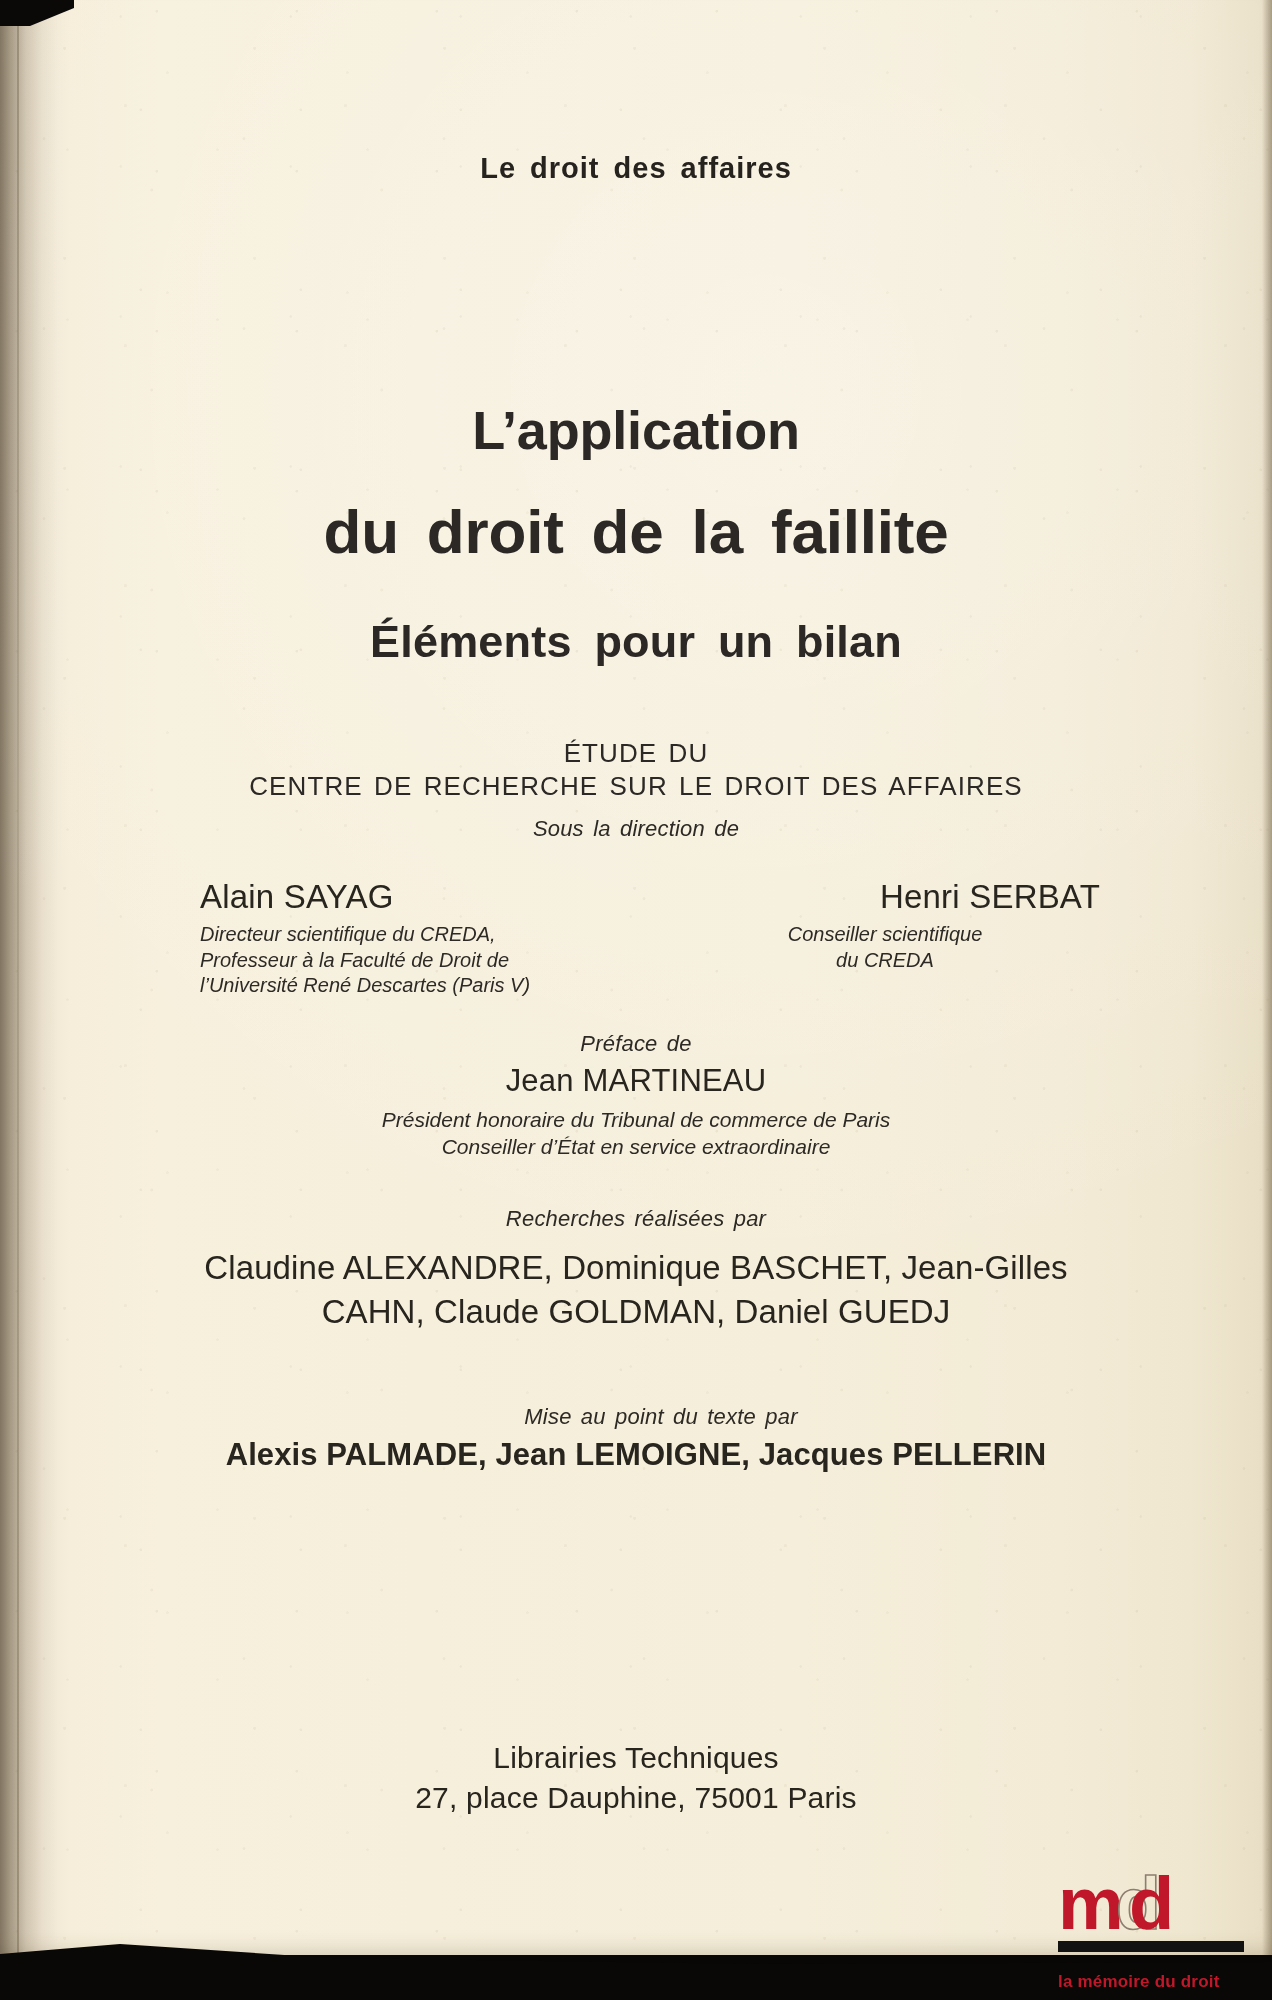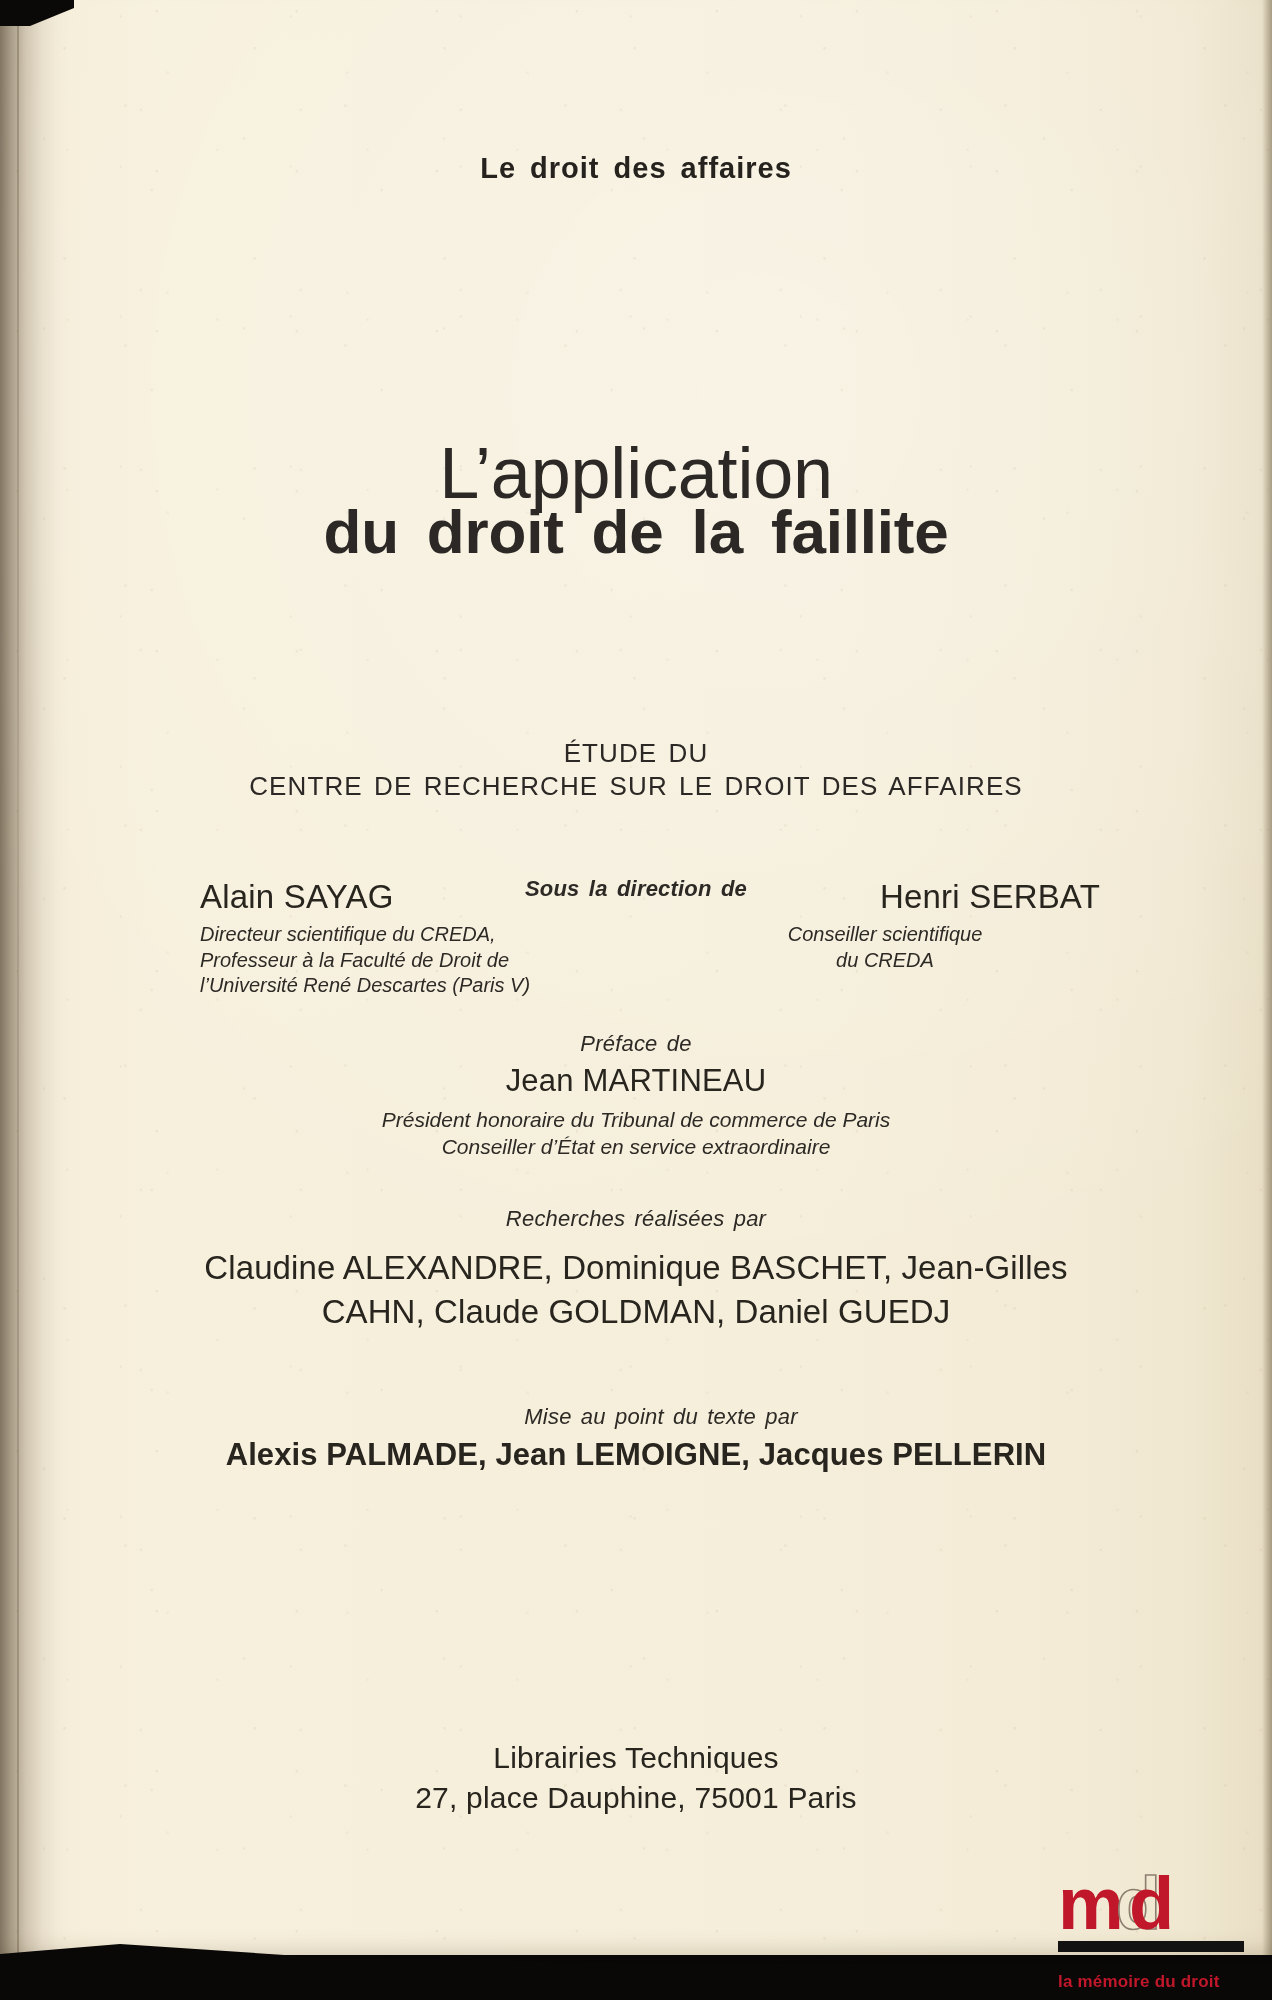--- a/index.html
+++ b/index.html
@@ -125,23 +125,23 @@
   .series-title {
     top: 152px;
     font-size: 29px;
     font-weight: bold;
     letter-spacing: 1.0px;
     word-spacing: 5px;
     color: #26231f;
   }
 
   .main-title-1 {
-    top: 436px;
-    font-size: 72px;
-    font-weight: normal;
+    top: 402px;
+    font-size: 54px;
+    font-weight: bold;
     letter-spacing: -0.2px;
     word-spacing: 4px;
     line-height: 1.04;
     color: #2b2825;
   }
   .main-title-2 {
     top: 500px;
     font-size: 62px;
     font-weight: bold;
     letter-spacing: -0.2px;
@@ -173,21 +173,21 @@
     color: #2b2825;
   }
 
   .role-label {
     font-style: italic;
     font-size: 22px;
     letter-spacing: .2px;
     word-spacing: 3px;
     color: #2d2a26;
   }
-  .lbl-direction { top: 876px; font-weight: bold; }
+  .lbl-direction { top: 816px; }
   .lbl-preface   { top: 1031px; }
   .lbl-recherche { top: 1206px; }
   .lbl-mise      { top: 1404px; margin-left: 25px; }
 
   .director-row {
     position: absolute;
     top: 878px;
     left: 200px;
     width: 900px;
     display: flex;
@@ -309,20 +309,21 @@
     <div id="grain"></div>
 
     <div id="content">
 
       <div class="blk series-title">Le droit des affaires</div>
 
       <div class="blk main-title-1">L’application</div>
 
       <div class="blk main-title-2">du droit de la faillite</div>
 
+      <div class="blk main-subtitle">Éléments pour un bilan</div>
 
       <div class="blk study-line-1">ÉTUDE DU</div>
 
       <div class="blk study-line-2">CENTRE DE RECHERCHE SUR LE DROIT DES AFFAIRES</div>
 
       <div class="blk role-label lbl-direction">Sous la direction de</div>
 
       <div class="director-row">
         <div class="director-col left">
           <div class="director-name">Alain SAYAG</div>

